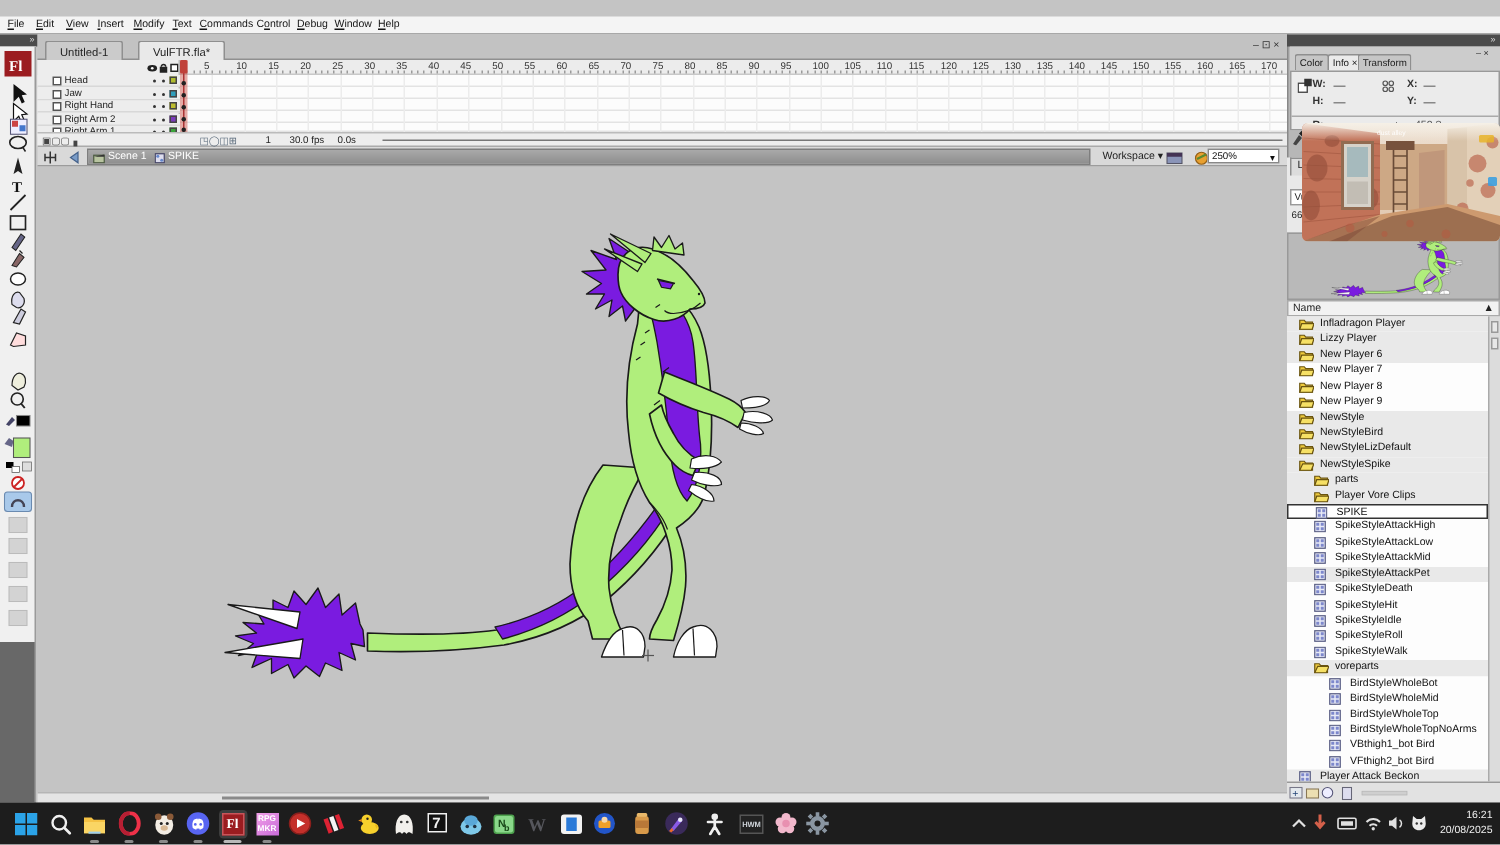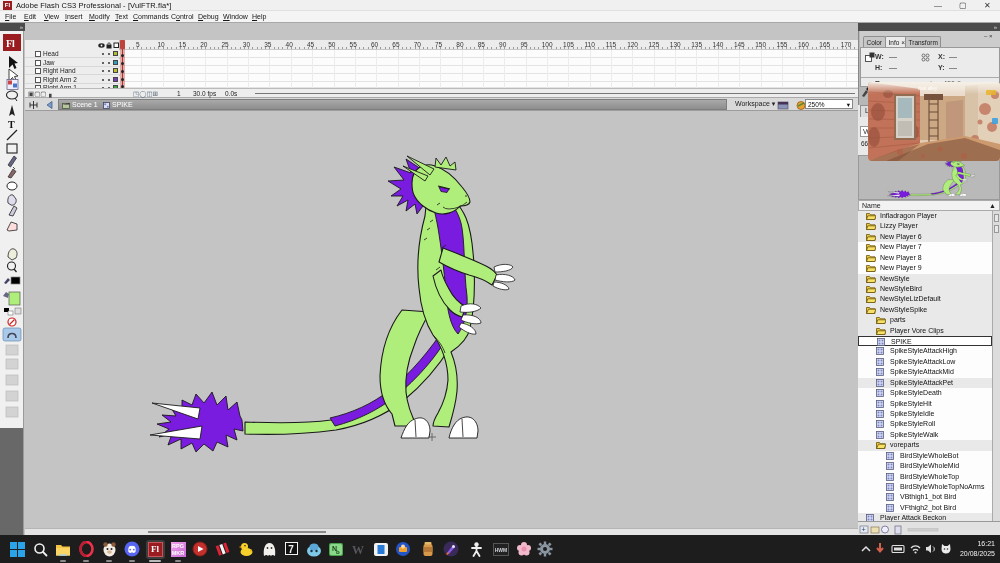--- a/index.html
+++ b/index.html
@@ -71,27 +71,20 @@
 #libbot{position:absolute;left:0px;top:416px;width:142px;height:14px;background:#e2e2e2;border-top:1px solid #999}
 
 #photo{left:868px;top:82px;width:132px;height:79px;border-radius:4px;overflow:hidden}
 
 #taskbar{left:0;top:535px;width:1000px;height:28px;background:#1d1d1d}
 #tray{position:absolute;right:5px;top:539px;color:#f0f0f0;font-size:7px;line-height:9.5px;text-align:right}
 </style></head>
 <body>
 <div id="root">
 
-<div class="abs" id="titlebar">
- <div class="abs fl">Fl</div>
- <div class="abs t">Adobe Flash CS3 Professional - [VulFTR.fla*]</div>
- <div class="abs winbtn" style="left:934px">—</div>
- <div class="abs winbtn" style="left:959px">▢</div>
- <div class="abs winbtn" style="left:984px">✕</div>
-</div>
 
 <div class="abs" id="menubar">
  <span style="left:5px"><u>F</u>ile</span>
  <span style="left:24px"><u>E</u>dit</span>
  <span style="left:44px"><u>V</u>iew</span>
  <span style="left:65px"><u>I</u>nsert</span>
  <span style="left:89px"><u>M</u>odify</span>
  <span style="left:115px"><u>T</u>ext</span>
  <span style="left:133px"><u>C</u>ommands</span>
  <span style="left:171px">C<u>o</u>ntrol</span>
@@ -141,20 +134,25 @@
 <g fill="#d3d3d3" stroke="#bbb" stroke-width="0.7">
 <rect x="6" y="314" width="12" height="10"></rect>
           <rect x="6" y="328" width="12" height="10"></rect>
           <rect x="6" y="344" width="12" height="10"></rect>
           <rect x="6" y="360" width="12" height="10"></rect>
           <rect x="6" y="376" width="12" height="10"></rect>
 </g>
 </svg></div>
 <div class="abs" id="tooldockbot"></div>
 
+<div class="abs" id="tabrow">
+ <div class="doctab" style="left:5px">Untitled-1</div>
+ <div class="doctab active" style="left:67px">VulFTR.fla*</div>
+ <div style="position:absolute;right:5px;top:3px;font-size:7px;color:#333">– ⊡ ×</div>
+</div>
 
 <div class="abs" id="timeline">
  <div class="abs" id="frames">
   <div id="ruler">
           <span style="left: 16.08px;">5</span>
           <span style="left: 37.43px;">10</span>
           <span style="left: 58.78px;">15</span>
           <span style="left: 80.13px;">20</span>
           <span style="left: 101.48px;">25</span>
           <span style="left: 122.83px;">30</span>

